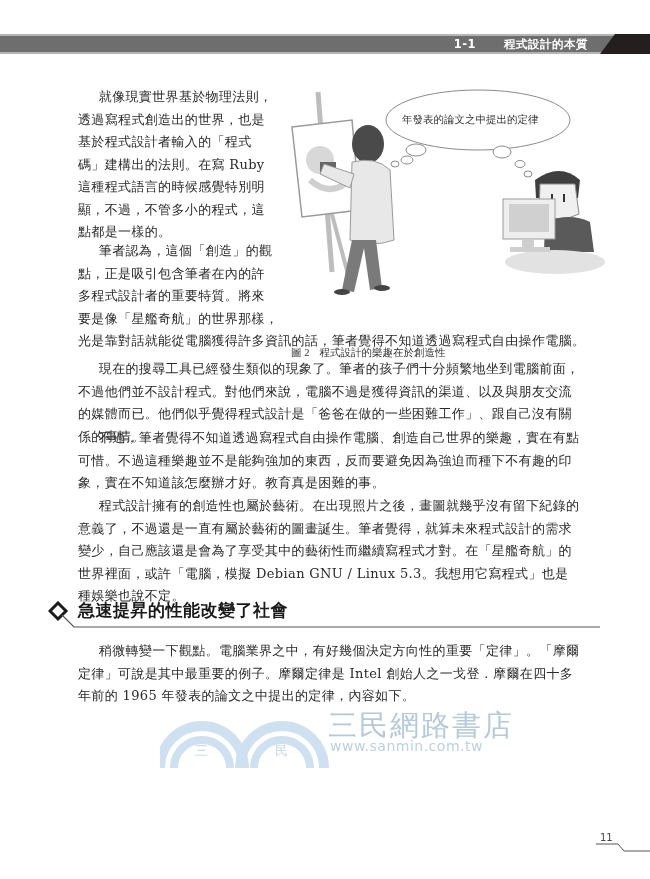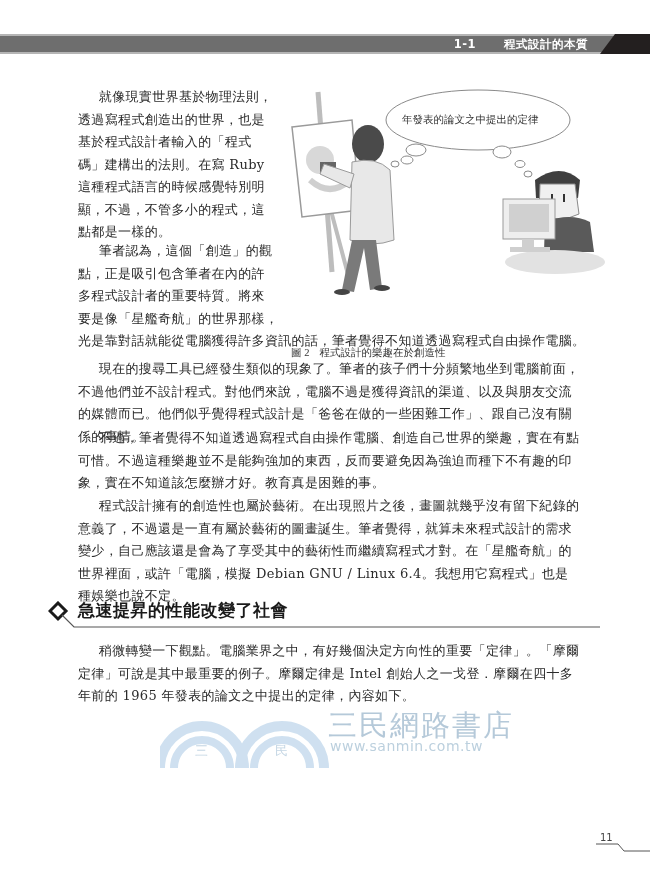--- a/index.html
+++ b/index.html
@@ -95,21 +95,21 @@
     <rect x="220" y="165" width="40" height="5" fill="#cfcfcf"></rect>
   </g>
 </svg>
 <div class="bubble-text">年發表的論文之中提出的定律</div>
 <div class="caption">
   <span class="fig-no">圖 2</span><span>程式設計的樂趣在於創造性</span>
 </div>
 
 <p class="para indent" style="left:78px; top:358px; width:502px;">現在的搜尋工具已經發生類似的現象了。筆者的孩子們十分頻繁地坐到電腦前面，不過他們並不設計程式。對他們來說，電腦不過是獲得資訊的渠道、以及與朋友交流的媒體而已。他們似乎覺得程式設計是「爸爸在做的一些困難工作」、跟自己沒有關係的事情。</p>
 <p class="para indent" style="left:78px; top:427px; width:502px;">不過，筆者覺得不知道透過寫程式自由操作電腦、創造自己世界的樂趣，實在有點可惜。不過這種樂趣並不是能夠強加的東西，反而要避免因為強迫而種下不有趣的印象，實在不知道該怎麼辦才好。教育真是困難的事。</p>
-<p class="para indent" style="left:78px; top:495px; width:502px;">程式設計擁有的創造性也屬於藝術。在出現照片之後，畫圖就幾乎沒有留下紀錄的意義了，不過還是一直有屬於藝術的圖畫誕生。筆者覺得，就算未來程式設計的需求變少，自己應該還是會為了享受其中的藝術性而繼續寫程式才對。在「星艦奇航」的世界裡面，或許「電腦，模擬 Debian GNU / Linux 6.4。我想用它寫程式」也是種娛樂也說不定。</p>
+<p class="para indent" style="left:78px; top:495px; width:502px;">程式設計擁有的創造性也屬於藝術。在出現照片之後，畫圖就幾乎沒有留下紀錄的意義了，不過還是一直有屬於藝術的圖畫誕生。筆者覺得，就算未來程式設計的需求變少，自己應該還是會為了享受其中的藝術性而繼續寫程式才對。在「星艦奇航」的世界裡面，或許「電腦，模擬 Debian GNU / Linux 5.3。我想用它寫程式」也是種娛樂也說不定。</p>
 
 <div class="section-head">
   <svg width="560" height="30" style="position:absolute; left:0; top:0;">
     <polygon points="10,2 18,10 10,18 2,10" fill="#ffffff" stroke="#1a1a1a" stroke-width="3"></polygon>
     <polyline points="14,14 26,26 552,26" fill="none" stroke="#555" stroke-width="1.2"></polyline>
   </svg>
   <span class="section-title">急速提昇的性能改變了社會</span>
 </div>
 
 <p class="para indent" style="left:78px; top:640px; width:502px;">稍微轉變一下觀點。電腦業界之中，有好幾個決定方向性的重要「定律」。「摩爾定律」可說是其中最重要的例子。摩爾定律是 Intel 創始人之一戈登．摩爾在四十多年前的 1965 年發表的論文之中提出的定律，內容如下。</p>

